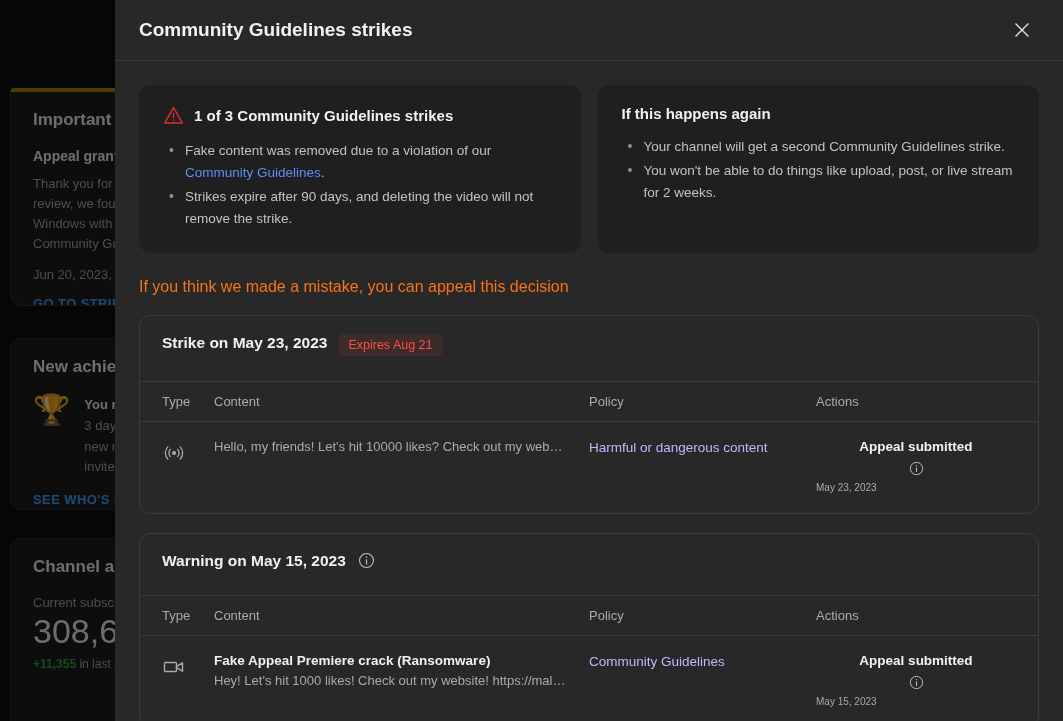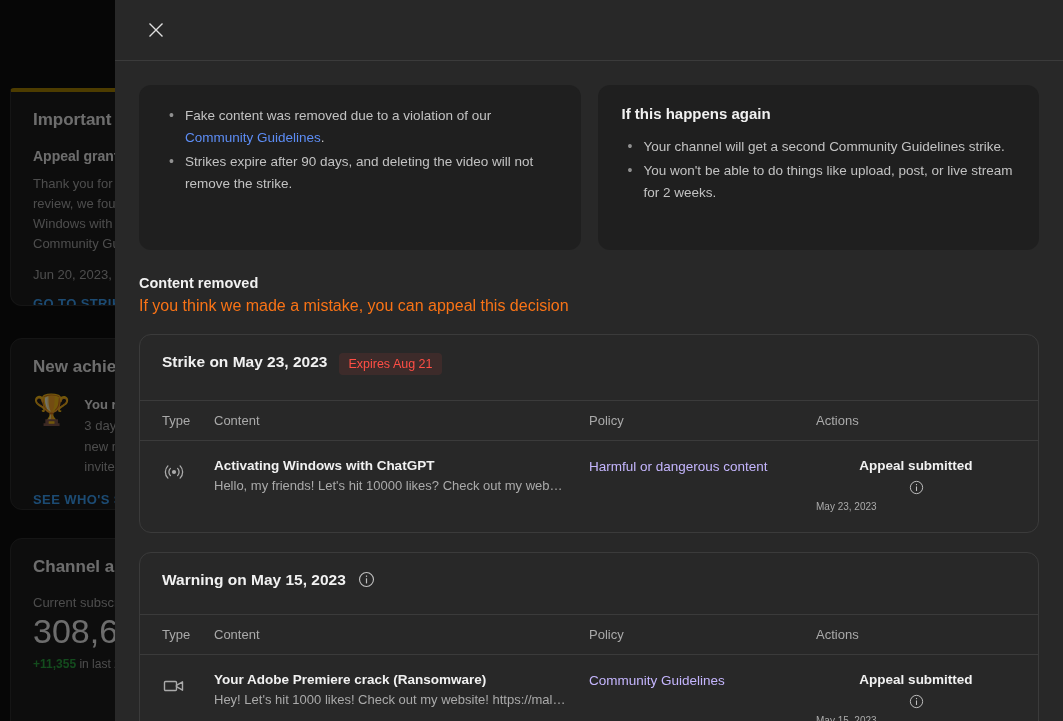--- a/index.html
+++ b/index.html
@@ -322,52 +322,62 @@
     </div>
   </div>
 
 </div>
 
 <div id="scrim"></div>
 
 <div id="dialog">
 
   <div id="dialog-header">
+    <div id="dialog-title">Community Guidelines strikes</div>
     <div id="close-btn">
       <svg width="20" height="20" viewBox="0 0 20 20">
         <path d="M3.5 3.5 L16.5 16.5 M16.5 3.5 L3.5 16.5" stroke="#e0e0e0" stroke-width="1.4" fill="none"></path>
       </svg>
     </div>
   </div>
 
   <div id="dialog-body">
 
     <div class="info-row">
 
       <div class="info-card left">
+        <div class="info-head">
+          <span>
+            <svg class="warn-tri" width="21" height="21" viewBox="0 0 24 24">
+              <path d="M12 3 L22 20.5 L2 20.5 Z" fill="none" stroke="#d93025" stroke-width="1.7" stroke-linejoin="round"></path>
+              <rect x="11.2" y="9" width="1.6" height="6" fill="#d93025"></rect>
+              <rect x="11.2" y="16.3" width="1.6" height="1.7" fill="#d93025"></rect>
+            </svg>
+          </span>
+          <h3>1 of 3 Community Guidelines strikes</h3>
+        </div>
         <ul class="info-list">
           <li><span>Fake content was removed due to a violation of our </span><a>Community Guidelines</a><span>.</span></li>
           <li>Strikes expire after 90 days, and deleting the video will not remove the strike.</li>
         </ul>
       </div>
 
       <div class="info-card right">
         <div class="info-head">
           <h3>If this happens again</h3>
         </div>
         <ul class="info-list">
           <li>Your channel will get a second Community Guidelines strike.</li>
           <li>You won't be able to do things like upload, post, or live stream for 2 weeks.</li>
         </ul>
       </div>
 
     </div>
 
     <div id="content-removed">
-      <h2>Content removed</h2>
       <p>If you think we made a mistake, you can appeal this decision</p>
     </div>
 
     <div class="strike-card">
       <div class="strike-head">
         <h3>Strike on May 23, 2023</h3>
         <span class="badge">Expires Aug 21</span>
       </div>
       <div class="tbl-head">
         <div class="col-type">Type</div>
@@ -379,21 +389,20 @@
         <div class="col-type">
           <svg class="type-icon" width="24" height="24" viewBox="0 0 24 24">
             <circle cx="12" cy="12" r="2.1" fill="#aaa"></circle>
             <path d="M8.4 8.4a5.1 5.1 0 0 0 0 7.2" fill="none" stroke="#aaa" stroke-width="1.3" stroke-linecap="round"></path>
             <path d="M15.6 8.4a5.1 5.1 0 0 1 0 7.2" fill="none" stroke="#aaa" stroke-width="1.3" stroke-linecap="round"></path>
             <path d="M5.9 5.9a8.6 8.6 0 0 0 0 12.2" fill="none" stroke="#aaa" stroke-width="1.3" stroke-linecap="round"></path>
             <path d="M18.1 5.9a8.6 8.6 0 0 1 0 12.2" fill="none" stroke="#aaa" stroke-width="1.3" stroke-linecap="round"></path>
           </svg>
         </div>
         <div class="col-content">
-          <div class="content-title">Activating Windows with ChatGPT</div>
           <div class="content-desc">Hello, my friends! Let's hit 10000 likes? Check out my website! …</div>
         </div>
         <div class="col-policy">
           <div class="policy-text">Harmful or dangerous content</div>
         </div>
         <div class="col-actions">
           <div class="action-top">
             <span class="action-label">Appeal submitted</span>
             <span>
               <svg class="info-circle" width="15" height="15" viewBox="0 0 20 20">
@@ -426,21 +435,21 @@
         <div class="col-actions">Actions</div>
       </div>
       <div class="tbl-row">
         <div class="col-type">
           <svg class="type-icon" width="24" height="24" viewBox="0 0 24 24">
             <rect x="2.5" y="7.5" width="12" height="9" rx="1" fill="none" stroke="#aaa" stroke-width="1.4"></rect>
             <path d="M14.5 11.3 L20.5 7.8 L20.5 16.2 L14.5 12.7 Z" fill="none" stroke="#aaa" stroke-width="1.4" stroke-linejoin="round"></path>
           </svg>
         </div>
         <div class="col-content">
-          <div class="content-title">Your Adobe Premiere crack (Ransomware)</div>
+          <div class="content-title">Fake Appeal Premiere crack (Ransomware)</div>
           <div class="content-desc">Hey! Let's hit 1000 likes! Check out my website! https://malwar…</div>
         </div>
         <div class="col-policy">
           <div class="policy-text">Community Guidelines</div>
         </div>
         <div class="col-actions">
           <div class="action-top">
             <span class="action-label">Appeal submitted</span>
             <span>
               <svg class="info-circle" width="15" height="15" viewBox="0 0 20 20">

